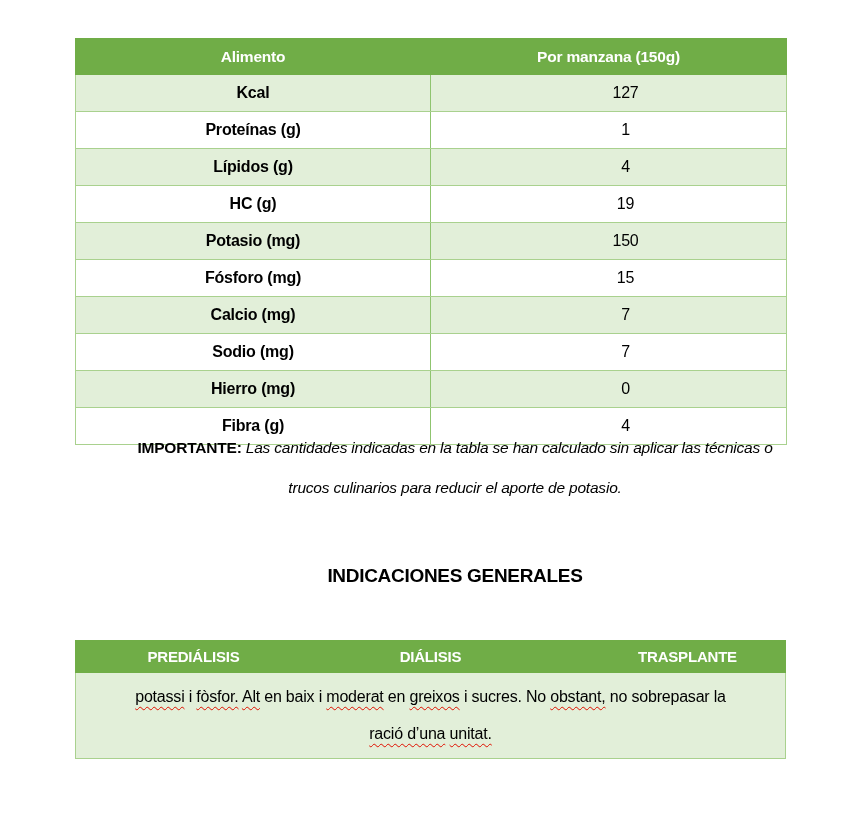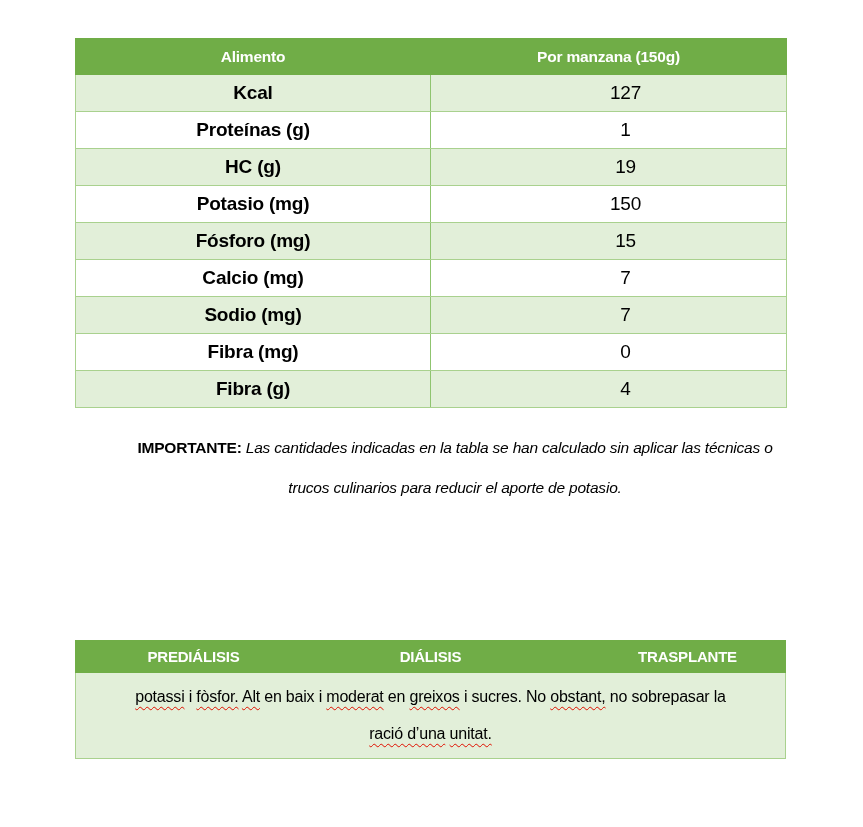--- a/index.html
+++ b/index.html
@@ -36,21 +36,21 @@
     color: var(--header-text);
     font-weight: bold;
     font-size: 15.5px;
     height: 36px;
     text-align: center;
     border: 1px solid var(--accent-green);
   }
   table.nutri td {
     height: 37px;
     text-align: center;
-    font-size: 19px;
+    font-size: 16px;
     border-top: 1px solid var(--border-green);
     border-bottom: 1px solid var(--border-green);
   }
   table.nutri td.lbl { font-weight: bold; border-left: 1px solid var(--border-green); }
   table.nutri td.val { border-right: 1px solid var(--border-green); }
   table.nutri td.lbl + td.val { border-left: 1px solid var(--border-green-dark); padding-left: 34px; }
   table.nutri col.c1 { width: 355px; }
   table.nutri col.c2 { width: 356px; }
   table.nutri tbody tr:nth-child(odd) td { background: var(--band-green); }
   table.nutri tbody tr:nth-child(even) td { background: #FFFFFF; }
@@ -133,55 +133,60 @@
     <tbody>
       <tr>
         <td class="lbl">Kcal</td>
         <td class="val">127</td>
       </tr>
       <tr>
         <td class="lbl">Proteínas (g)</td>
         <td class="val">1</td>
       </tr>
       <tr>
+        <td class="lbl">Lípidos (g)</td>
+        <td class="val">4</td>
+      </tr>
+      <tr>
         <td class="lbl">HC (g)</td>
         <td class="val">19</td>
       </tr>
       <tr>
         <td class="lbl">Potasio (mg)</td>
         <td class="val">150</td>
       </tr>
       <tr>
         <td class="lbl">Fósforo (mg)</td>
         <td class="val">15</td>
       </tr>
       <tr>
         <td class="lbl">Calcio (mg)</td>
         <td class="val">7</td>
       </tr>
       <tr>
         <td class="lbl">Sodio (mg)</td>
         <td class="val">7</td>
       </tr>
       <tr>
-        <td class="lbl">Fibra (mg)</td>
+        <td class="lbl">Hierro (mg)</td>
         <td class="val">0</td>
       </tr>
       <tr>
         <td class="lbl">Fibra (g)</td>
         <td class="val">4</td>
       </tr>
     </tbody>
   </table>
 
   <p class="note">
     <span class="note-line"><b>IMPORTANTE:</b><i> Las cantidades indicadas en la tabla se han calculado sin aplicar las técnicas o</i></span>
     <span class="note-line"><i>trucos culinarios para reducir el aporte de potasio.</i></span>
   </p>
 
+  <div class="section-heading">INDICACIONES GENERALES</div>
 
   <div class="ind-table">
     <div class="ind-head">
       <div class="cell c1">PREDIÁLISIS</div>
       <div class="cell c2">DIÁLISIS</div>
       <div class="cell c3">TRASPLANTE</div>
     </div>
     <div class="ind-body">
       <div class="ind-line"><span class="sq">potassi</span><span> i </span><span class="sq">fòsfor.</span><span> </span><span class="sq">Alt</span><span> en baix i </span><span class="sq">moderat</span><span> en </span><span class="sq">greixos</span><span> i sucres. No </span><span class="sq">obstant,</span><span> no sobrepasar la</span></div>
       <div class="ind-line"><span class="sq">ració d’una</span><span> </span><span class="sq">unitat.</span></div>

